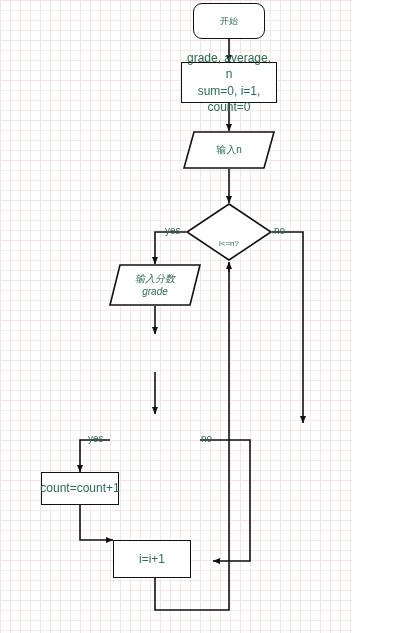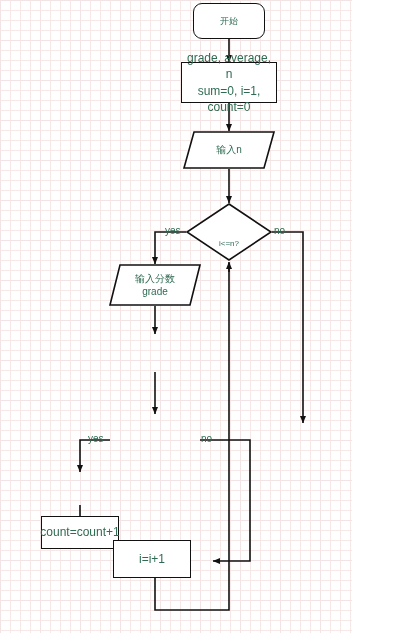--- a/index.html
+++ b/index.html
@@ -150,30 +150,30 @@
 
   <div class="n-dia-wrap" style="left:186px; top:203px; width:86px; height:58px;">
     <svg width="86" height="58" viewBox="0 0 86 58">
       <polygon points="43,1 85,29 43,57 1,29" fill="#ffffff" stroke="#111111" stroke-width="1.6"></polygon>
     </svg>
     <div class="n-dia-label">i&lt;=n?</div>
   </div>
   <div class="edge-label" style="left:165px; top:225px;">yes</div>
   <div class="edge-label" style="left:274px; top:225px;">no</div>
 
-  <div class="n-io-wrap" style="left:109px; top:264px; width:92px; height:42px;">
+  <div class="n-io-wrap" style="left:109px; top:264px; width:92px; height:42px;font-style:italic;">
     <svg width="92" height="42" viewBox="0 0 92 42">
       <polygon points="11,1 91,1 81,41 1,41" fill="#ffffff" stroke="#111111" stroke-width="1.6"></polygon>
     </svg>
     <div class="n-io-label">输入分数
 grade</div>
   </div>
 
 
   <div class="edge-label" style="left:88px; top:433px;">yes</div>
   <div class="edge-label" style="left:201px; top:433px;">no</div>
 
-  <div class="node n-process" style="left:41px; top:472px; width:78px; height:33px;margin-top:44px;">count=count+1</div>
+  <div class="node n-process" style="left:41px; top:472px; width:78px; height:33px;">count=count+1</div>
 
   <div class="node n-process" style="left:113px; top:540px; width:78px; height:38px;">i=i+1</div>
 
 
 </div>
 
 </body></html>

